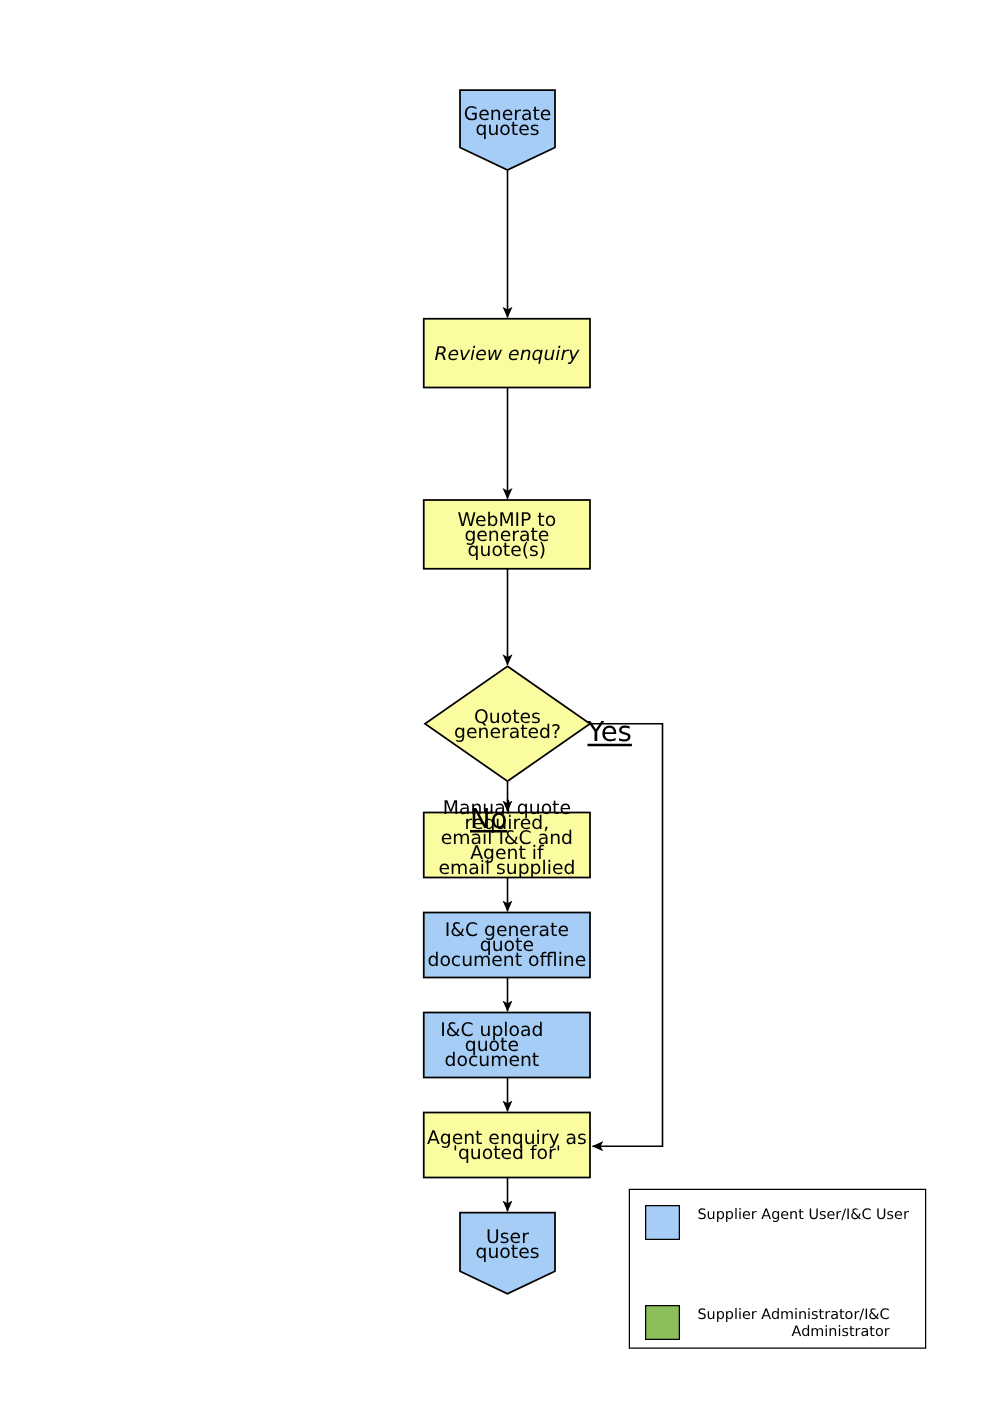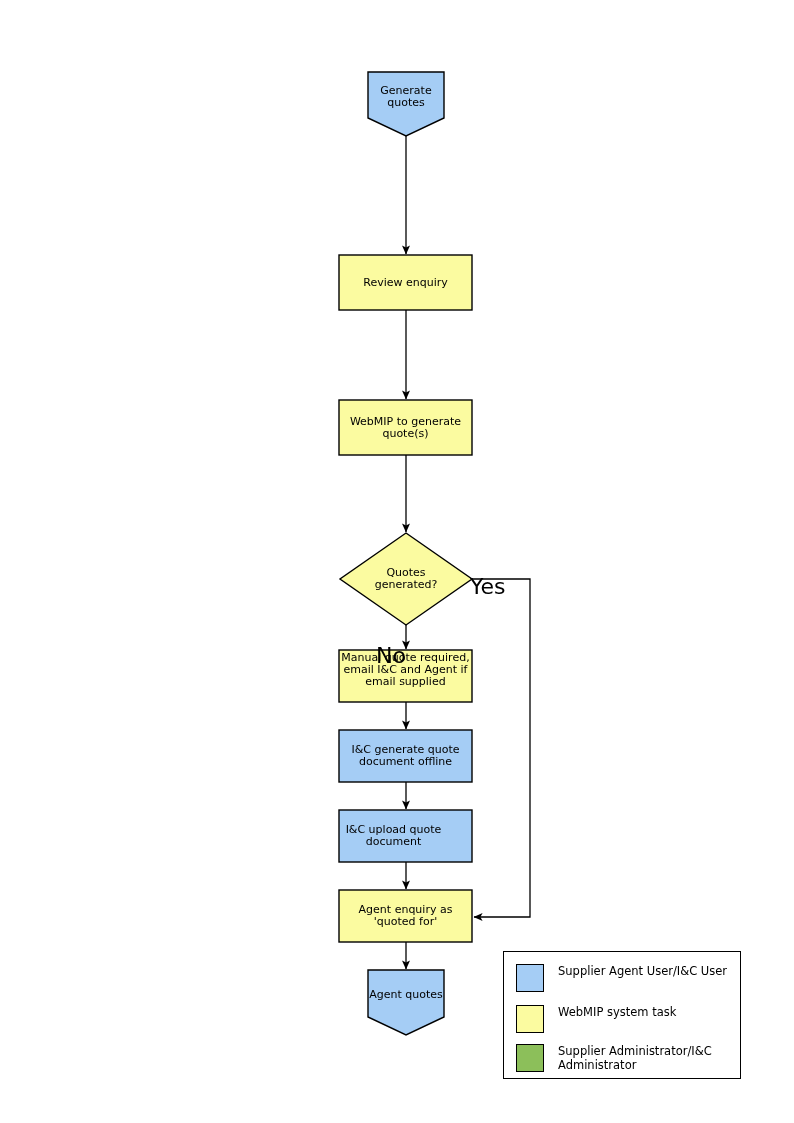--- a/index.html
+++ b/index.html
@@ -26,32 +26,33 @@
     width: 794px;
     height: 1123px;
   }
   .node-label {
     position: absolute;
     display: flex;
     align-items: center;
     justify-content: center;
     text-align: center;
     font-family: "DejaVu Sans", sans-serif;
-    font-size: 11px;
+    font-size: 15px;
     line-height: 12px;
     color: #000000;
     pointer-events: none;
     white-space: pre-line;
   }
   .edge-label {
     position: absolute;
     font-family: "DejaVu Sans", sans-serif;
     font-size: 22px;
     color: #000000;
     line-height: 22px;
+    text-decoration: underline;
   }
   .legend-box {
     position: absolute;
     left: 503px;
     top: 951px;
     width: 238px;
     height: 128px;
     border: 1px solid #000000;
     background: #ffffff;
     box-sizing: border-box;
@@ -123,55 +124,51 @@
     <line x1="406" y1="782" x2="406" y2="809" stroke="#000000" stroke-width="1.3" marker-end="url(#arrowhead)"></line>
 
     <line x1="406" y1="862" x2="406" y2="889" stroke="#000000" stroke-width="1.3" marker-end="url(#arrowhead)"></line>
 
     <line x1="406" y1="942" x2="406" y2="969" stroke="#000000" stroke-width="1.3" marker-end="url(#arrowhead)"></line>
   </svg>
 
   <div class="node-label" style="left:368px; top:76px; width:76px; height:42px;">Generate
 quotes</div>
 
-  <div class="node-label" style="left:339px; top:255px; width:133px; height:55px;">Review enquiry</div>
+  <div class="node-label" style="left:339px; top:255px; width:133px; height:55px;font-style:italic;">Review enquiry</div>
 
   <div class="node-label" style="left:339px; top:400px; width:133px; height:55px;">WebMIP to generate
 quote(s)</div>
 
   <div class="node-label" style="left:346px; top:552px; width:120px; height:54px;">Quotes
 generated?</div>
 
   <div class="node-label" style="left:339px; top:650px; width:133px; height:40px;">Manual quote required,
 email I&amp;C and Agent if
 email supplied</div>
 
   <div class="node-label" style="left:339px; top:730px; width:133px; height:52px;border-radius:25px;">I&amp;C generate quote
 document offline</div>
 
   <div class="node-label" style="left:339px; top:810px; width:109px; height:52px;">I&amp;C upload quote
 document</div>
 
   <div class="node-label" style="left:337px; top:890px; width:137px; height:52px;">Agent enquiry as 'quoted for'</div>
 
-  <div class="node-label" style="left:368px; top:974px; width:76px; height:42px;">Agent quotes</div>
+  <div class="node-label" style="left:368px; top:974px; width:76px; height:42px;">User quotes</div>
 
   <div class="edge-label" style="left:470px; top:576px;">Yes</div>
 
   <div class="edge-label" style="left:376px; top:645px;">No</div>
 
   <div class="legend-box">
     <div class="legend-row" style="top:12px;">
       <span class="legend-swatch" style="background:#A5CDF5;"></span>
       <span class="legend-text">Supplier Agent User/I&amp;C User</span>
     </div>
-    <div class="legend-row" style="top:53px;">
-      <span class="legend-swatch" style="background:#FBFBA0;"></span>
-      <span class="legend-text">WebMIP system task</span>
-    </div>
-    <div class="legend-row" style="top:92px;">
+    <div class="legend-row" style="top:92px;text-align:right;">
       <span class="legend-swatch" style="background:#8CBF5A;"></span>
       <span class="legend-text" style="white-space:pre-line;">Supplier Administrator/I&amp;C
 Administrator</span>
     </div>
   </div>
 
 </div>
 
 </body></html>

